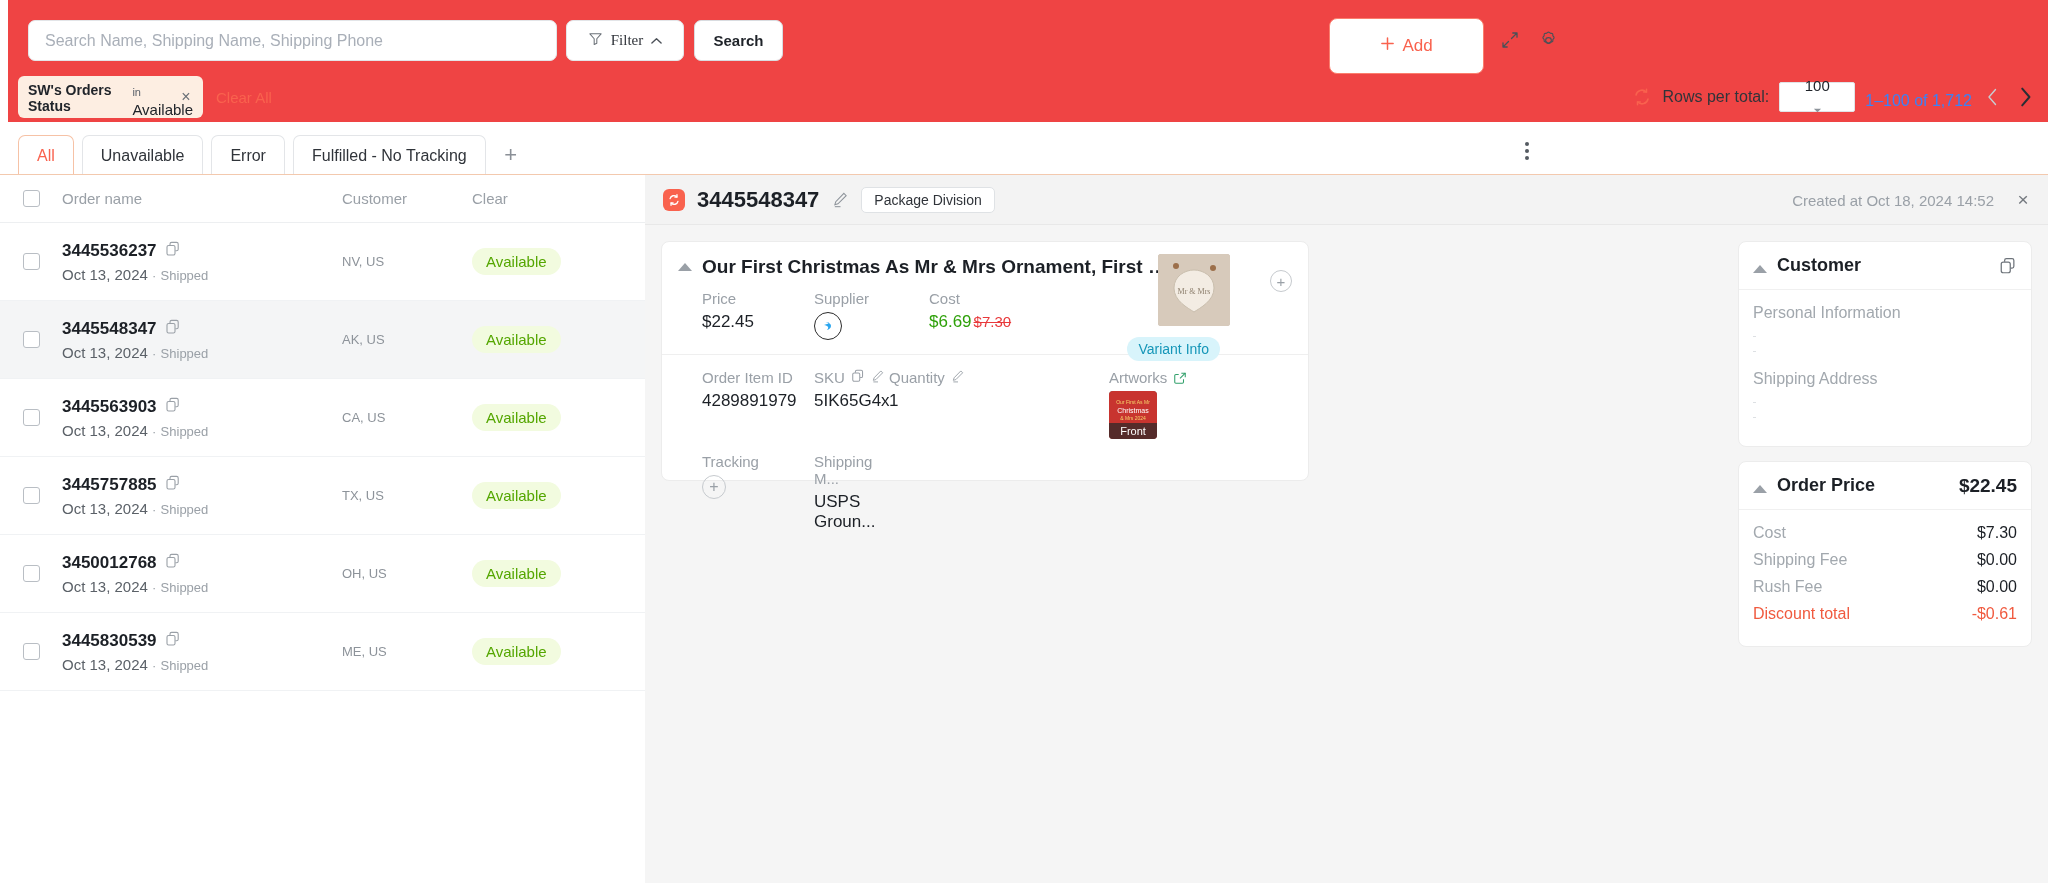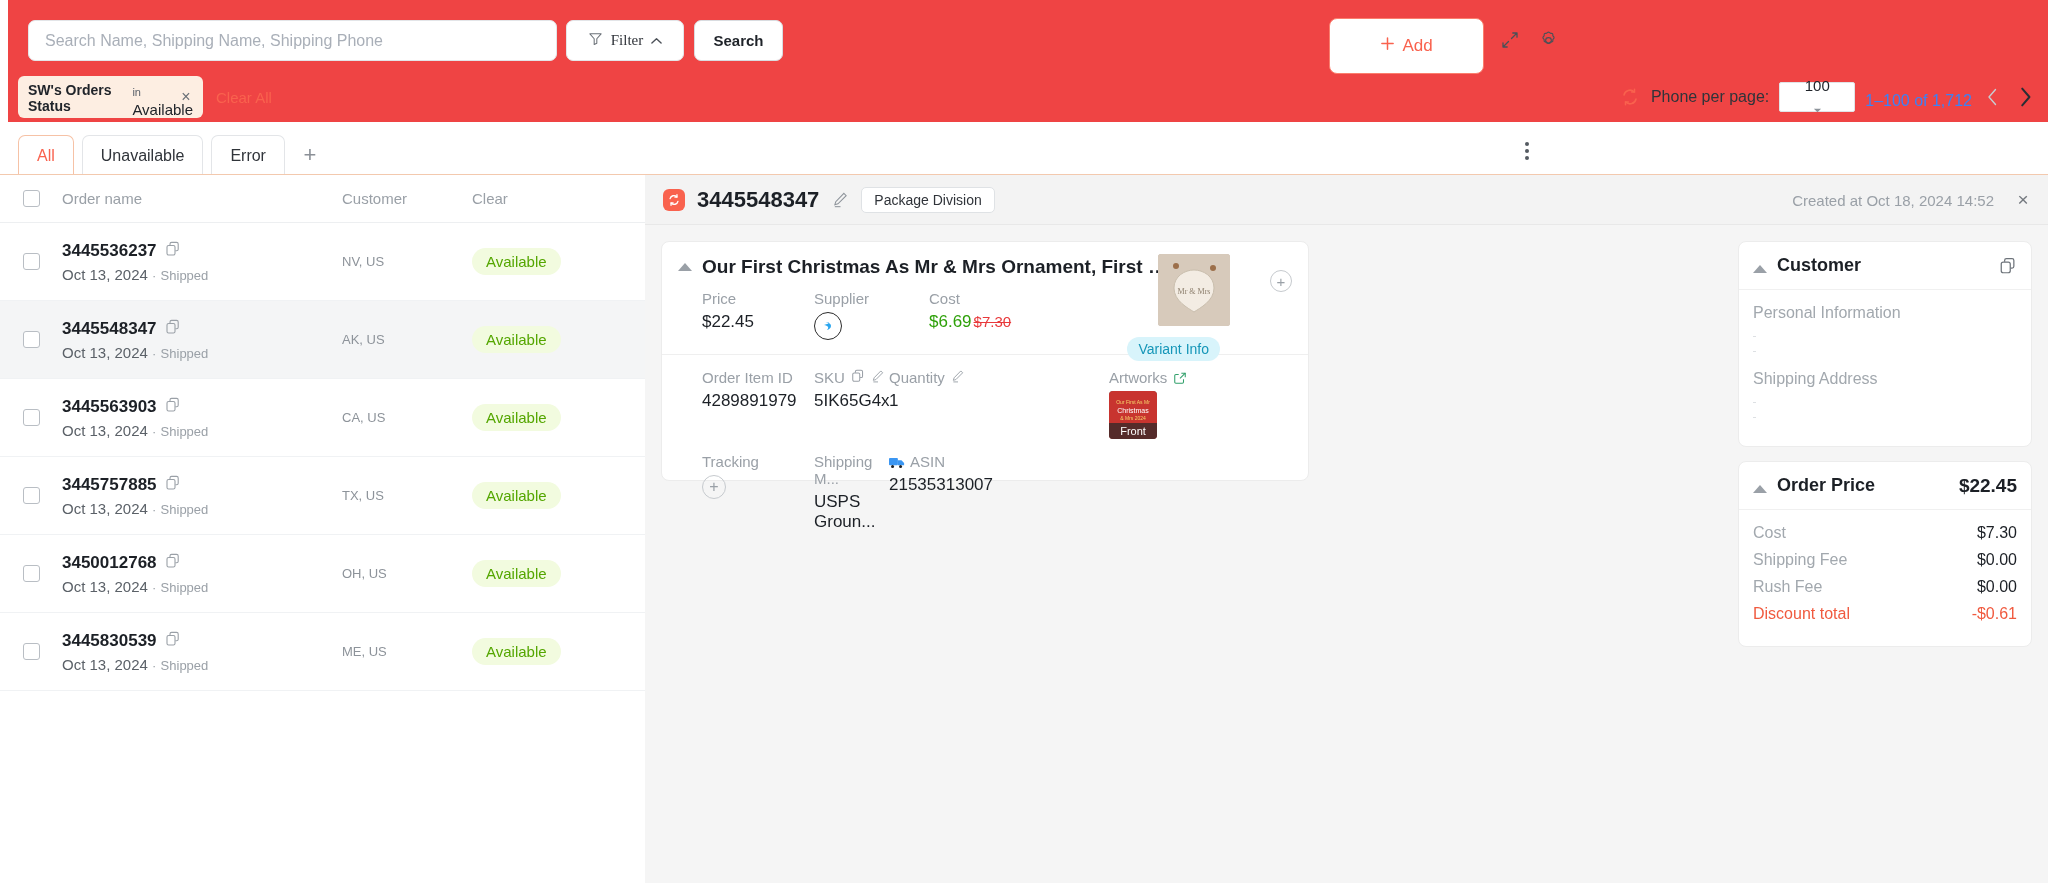--- a/index.html
+++ b/index.html
@@ -237,21 +237,21 @@
   <div class="pager">
     <div class="refresh-ico">
       <svg width="20" height="20" viewBox="0 0 20 20">
           <g fill="none" stroke="#f9624e" stroke-width="1.5" stroke-linecap="round">
             <path d="M4 8a6 6 0 0 1 10.2-3"></path>
             <path d="M16 12a6 6 0 0 1-10.2 3"></path>
             <path d="M14.5 2.2V5h-2.8M5.5 17.8V15h2.8"></path>
           </g>
         </svg>
     </div>
-    <div class="rpp-label">Phone per page:</div>
+    <div class="rpp-label">Rows per total:</div>
     <div class="rpp-select">
       <span>100</span>
       <span>
         <svg width="9" height="7" viewBox="0 0 10 7">
             <path d="M1 1.5 5 5.5 9 1.5z" fill="#8d939a"></path>
           </svg>
       </span>
     </div>
     <div class="range">1–100 of 1,712</div>
     <div class="navarrow">
@@ -268,20 +268,23 @@
 
   <div class="tabs">
     <div class="tab active">
       <span>All</span>
     </div>
     <div class="tab">
       <span>Unavailable</span>
     </div>
     <div class="tab">
       <span>Error</span>
+    </div>
+    <div class="tab">
+      <span>Fulfilled - No Tracking</span>
     </div>
     <div class="tab-add">+</div>
   </div>
   <div class="tabs-underline"></div>
 
   <div class="kebab">
     <i></i>
     <i></i>
     <i></i>
   </div>
@@ -590,36 +593,20 @@
           <div>
             <div class="fld-label">Tracking</div>
             <div class="plus-sm">+</div>
           </div>
           <div>
             <div class="fld-label">
               <span>Shipping M...</span>
             </div>
             <div class="fld-val">USPS Groun...</div>
           </div>
-          <div>
-            <div class="fld-label">
-              <span class="truck-ico"><svg width="16" height="13" viewBox="0 0 18 14">
-                    <g fill="#3b96f2">
-                      <rect x="0" y="2" width="10" height="8" rx="1"></rect>
-                      <path d="M10 4.5h4l3 3V10h-7z"></path>
-                    </g>
-                    <g fill="#1c2026">
-                      <circle cx="4" cy="11.5" r="1.7"></circle>
-                      <circle cx="13" cy="11.5" r="1.7"></circle>
-                    </g>
-                  </svg></span>
-              <span>ASIN</span>
-            </div>
-            <div class="fld-val">21535313007</div>
-          </div>
         </div>
       </div>
 
       <div class="side">
 
         <div class="scard">
           <div class="scard-head">
             <div class="caret"></div>
             <div class="scard-title">Customer</div>
             <span class="copy-ico"><svg width="18" height="18" viewBox="0 0 16 16">

